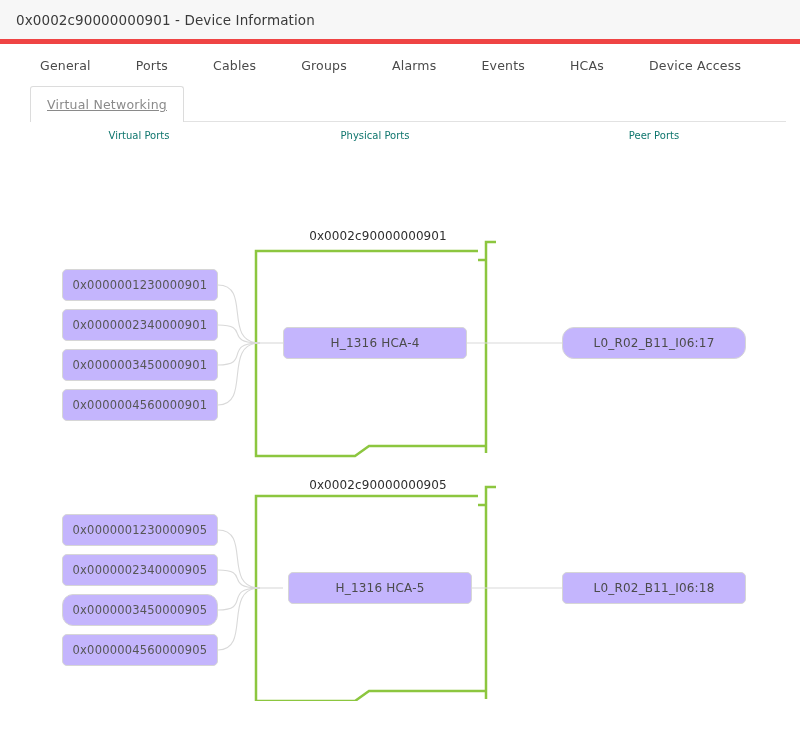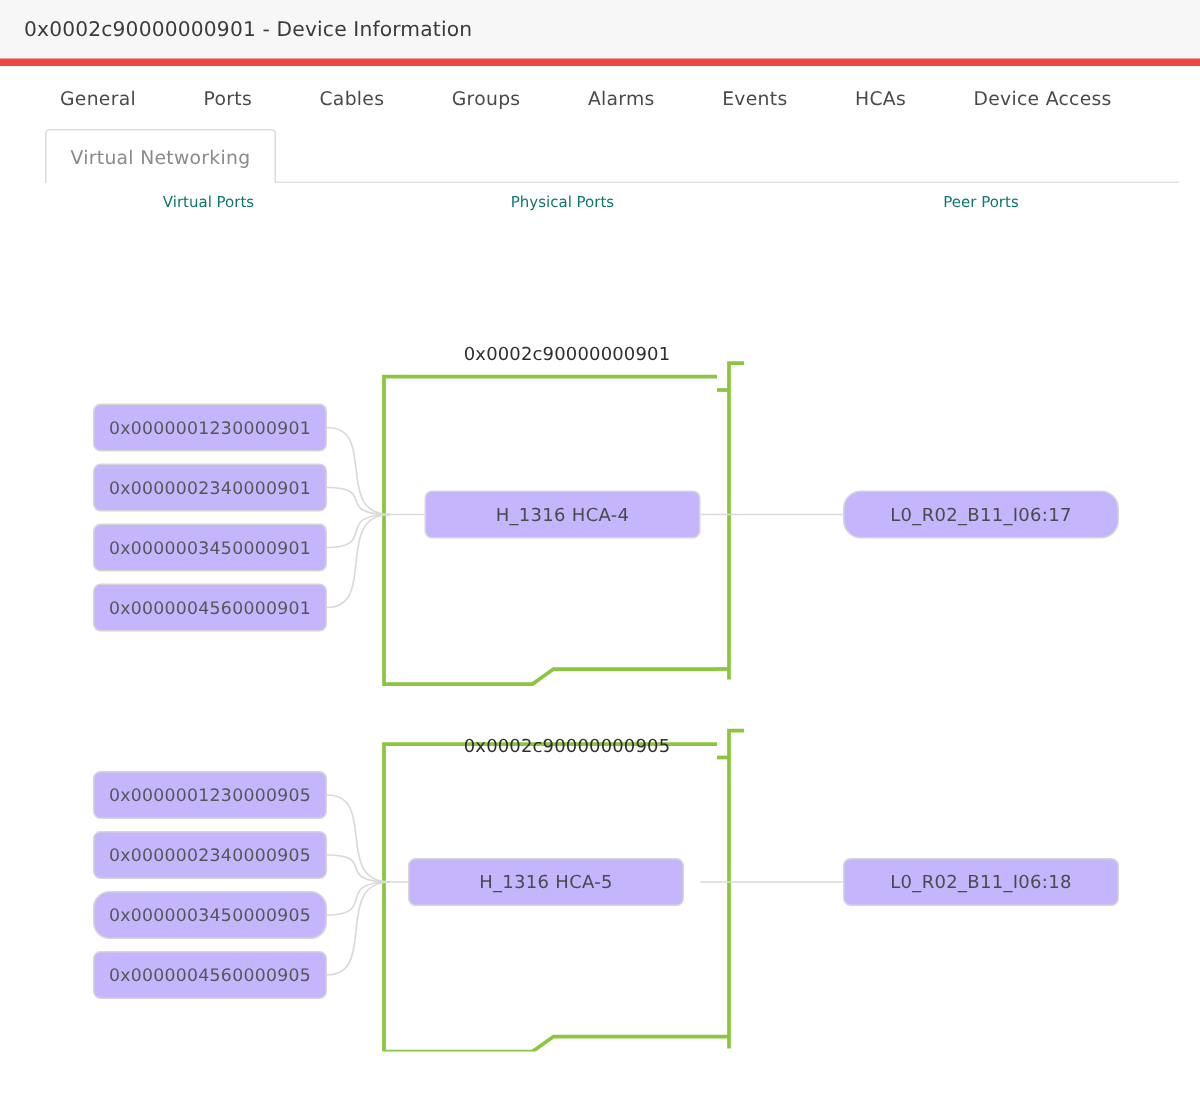--- a/index.html
+++ b/index.html
@@ -72,20 +72,21 @@
     align-items: center;
     padding: 16px 16px;
     border: 1px solid #dcdcdc;
     border-bottom: none;
     border-radius: 3px 3px 0 0;
     background: #ffffff;
     font-size: 12.5px;
     color: #8a8a8a;
     z-index: 2;
     letter-spacing: 0.2px;
+    text-decoration: underline;
   }
   .tab-underline {
     position: absolute;
     left: 14px;
     right: 14px;
     bottom: 0;
     height: 1px;
     background: #e2e2e2;
     z-index: 1;
   }
@@ -212,20 +213,20 @@
       <line x1="260" y1="432" x2="283" y2="432" stroke="#d9d9d9" stroke-width="1.1"></line>
       <line x1="467" y1="432" x2="562" y2="432" stroke="#d9d9d9" stroke-width="1.1"></line>
     </svg>
 <div class="group-title" style="left: 378px; top: 73px;">0x0002c90000000901</div>
     <div class="node pport" style="left: 283px; top: 171px;">H_1316 HCA-4</div>
     <div class="node vport" style="left: 62px; top: 113px;">0x0000001230000901</div>
     <div class="node vport" style="left: 62px; top: 153px;">0x0000002340000901</div>
     <div class="node vport" style="left: 62px; top: 193px;">0x0000003450000901</div>
     <div class="node vport" style="left: 62px; top: 233px;">0x0000004560000901</div>
     <div class="node peer" style="left: 562px; top: 171px; border-radius: 12px;">L0_R02_B11_I06:17</div>
-    <div class="group-title" style="left: 378px; top: 334px;">0x0002c90000000905</div>
-    <div class="node pport" style="left: 272px; top: 416px;">H_1316 HCA-5</div>
+    <div class="group-title" style="left: 378px; top: 322px;">0x0002c90000000905</div>
+    <div class="node pport" style="left: 288px; top: 416px;">H_1316 HCA-5</div>
     <div class="node vport" style="left: 62px; top: 358px;">0x0000001230000905</div>
     <div class="node vport" style="left: 62px; top: 398px;">0x0000002340000905</div>
     <div class="node vport" style="left: 62px; top: 438px; border-radius: 11px;">0x0000003450000905</div>
     <div class="node vport" style="left: 62px; top: 478px;">0x0000004560000905</div>
     <div class="node peer" style="left: 562px; top: 416px;">L0_R02_B11_I06:18</div>
   </div>
 
 </body></html>

